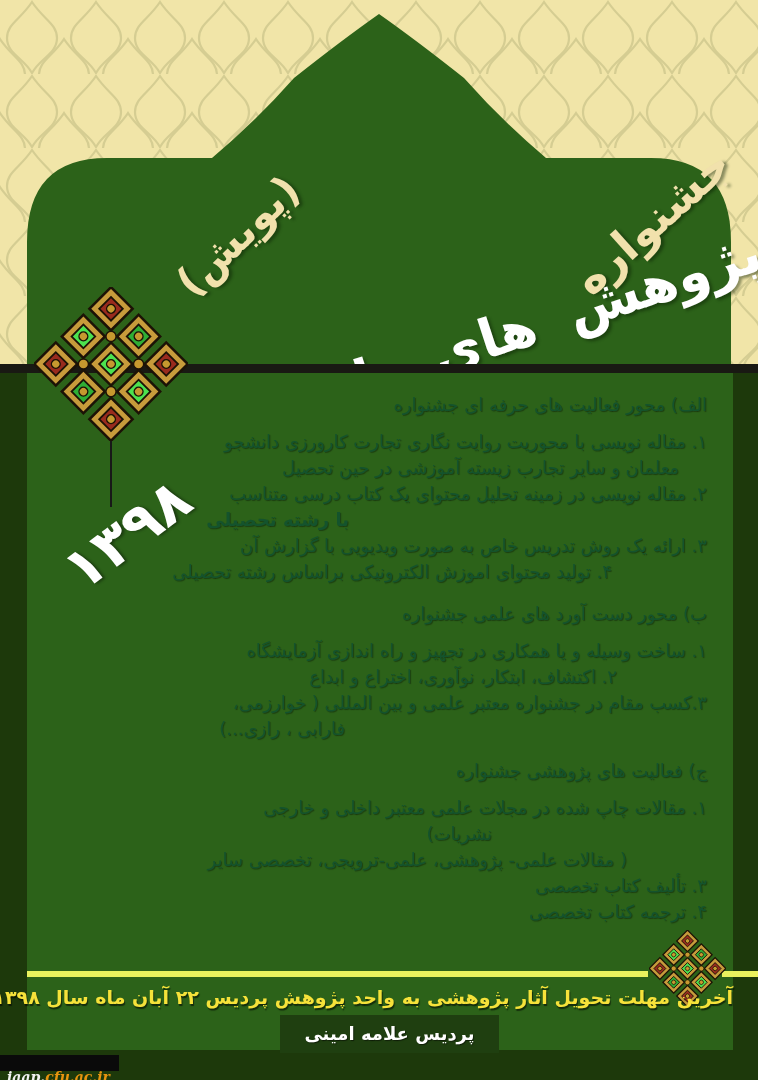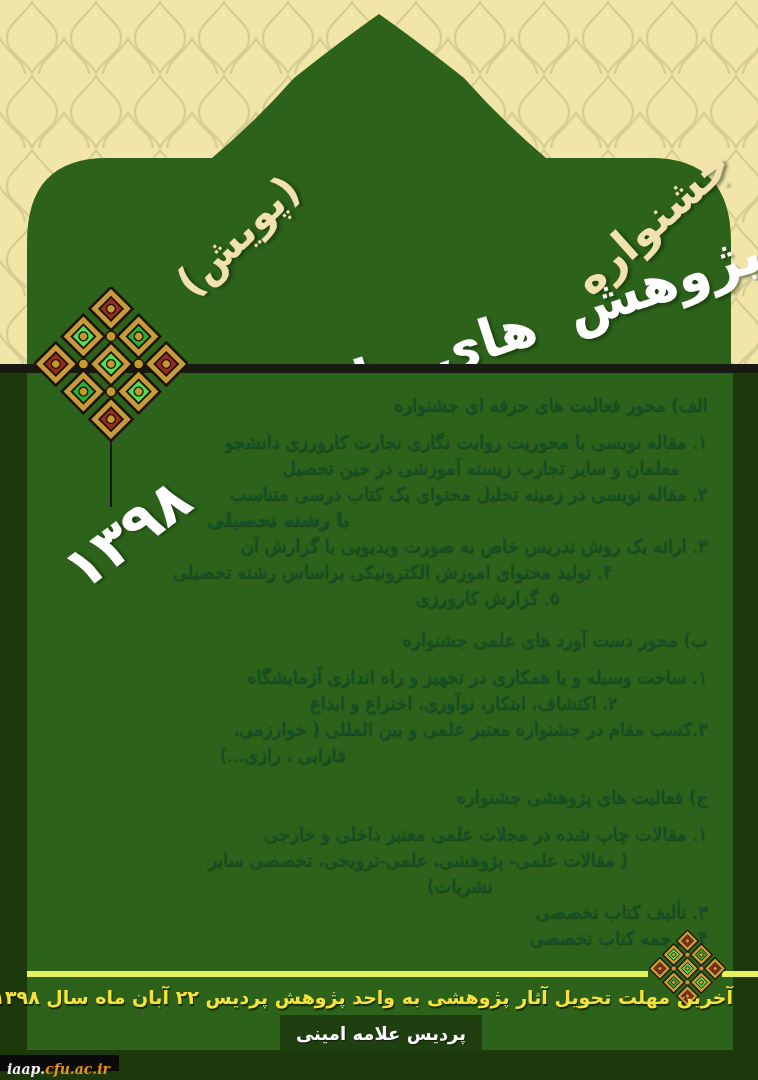--- a/index.html
+++ b/index.html
@@ -45,25 +45,25 @@
   .year{position:absolute;left:22px;top:500px;width:210px;font-size:58px;font-weight:bold;
         color:#fff;text-align:center;letter-spacing:8px;transform:rotate(-37deg);
         transform-origin:center center;text-shadow:2px 2px 3px rgba(0,0,0,.4);}
   
   .sep{position:absolute;top:971px;height:6px;background:#e9f25e;}
   .sep.sep-left{left:27px;width:621px;}
   .sep.sep-right{left:722px;width:36px;}
   .deadline{position:absolute;left:27px;top:982px;width:706px;height:30px;line-height:30px;
             direction:rtl;text-align:center;font-size:19px;font-weight:bold;color:#f6e23a;
             white-space:nowrap;text-shadow:1px 2px 1px rgba(0,0,0,.55);}
-  .campus-box{position:absolute;left:280px;top:1015px;width:202px;height:38px;line-height:38px;
+  .campus-box{position:absolute;left:280px;top:1015px;width:219px;height:38px;line-height:38px;
               background:#1f3f10;color:#fff;font-size:18px;font-weight:bold;direction:rtl;
               text-align:center;text-shadow:1px 1px 1px rgba(0,0,0,.5);}
   .watermark{position:absolute;left:0;top:1055px;height:16px;line-height:21px;background:#0a0a0a;
-             padding:4px 9px 1px 7px;font-family:"DejaVu Serif", serif;font-style:italic;
+             padding:12px 9px 1px 7px;font-family:"DejaVu Serif", serif;font-style:italic;
              font-weight:bold;font-size:14px;}
   .watermark .wm-prefix{color:#f2f2f2;}
   .watermark .wm-domain{color:#e8940f;}
   .defs-hidden{position:absolute;width:0;height:0;}
 </style>
 </head>
 <body>
 
 <div class="poster">
 
@@ -156,30 +156,29 @@
 
   <div class="body-text">
 
   <div class="line header">الف) محور فعالیت های حرفه ای جشنواره</div>
       <div class="line item">۱. مقاله نویسی با محوریت روایت نگاری تجارت کارورزی دانشجو</div>
       <div class="line cont-a1">معلمان و سایر تجارب زیسته آموزشی در حین تحصیل</div>
       <div class="line item">۲.  مقاله نویسی در زمینه تحلیل محتوای یک کتاب درسی متناسب</div>
       <div class="line cont-a2">با رشته تحصیلی</div>
       <div class="line item">۳.  ارائه یک روش تدریس خاص به صورت ویدیویی با گزارش آن</div>
       <div class="line item-a4">۴. تولید محتوای اموزش الکترونیکی براساس رشته تحصیلی</div>
-      <div class="line item-a5">۵. گزارش کارورزی</div>
       <div class="line header">ب) محور دست آورد های علمی جشنواره</div>
       <div class="line item">۱. ساخت وسیله و یا همکاری در تجهیز و راه اندازی آزمایشگاه</div>
       <div class="line item-b2">۲. اکتشاف، ابتکار، نوآوری، اختراع و ابداع</div>
       <div class="line item">۳.کسب مقام در جشنواره معتبر علمی و بین المللی ( خوارزمی،</div>
       <div class="line cont-b3">فارابی ، رازی...)</div>
       <div class="line header">ج) فعالیت های پژوهشی جشنواره</div>
       <div class="line item">۱. مقالات چاپ شده در مجلات علمی معتبر داخلی و خارجی</div>
+      <div class="line cont-c1c">نشریات)</div>
       <div class="line cont-c1">( مقالات علمی-  پژوهشی،  علمی-ترویجی،  تخصصی  سایر</div>
-      <div class="line cont-c1c">نشریات)</div>
       <div class="line item">۳. تألیف کتاب تخصصی</div>
       <div class="line item">۴. ترجمه کتاب تخصصی</div>
     </div>
 
   <svg class="orn big" viewBox="-6 -6 212 212">
       <use href="#knot"></use>
     </svg>
   <div class="year-line"></div>
   <div class="year">۱۳۹۸</div>
 

